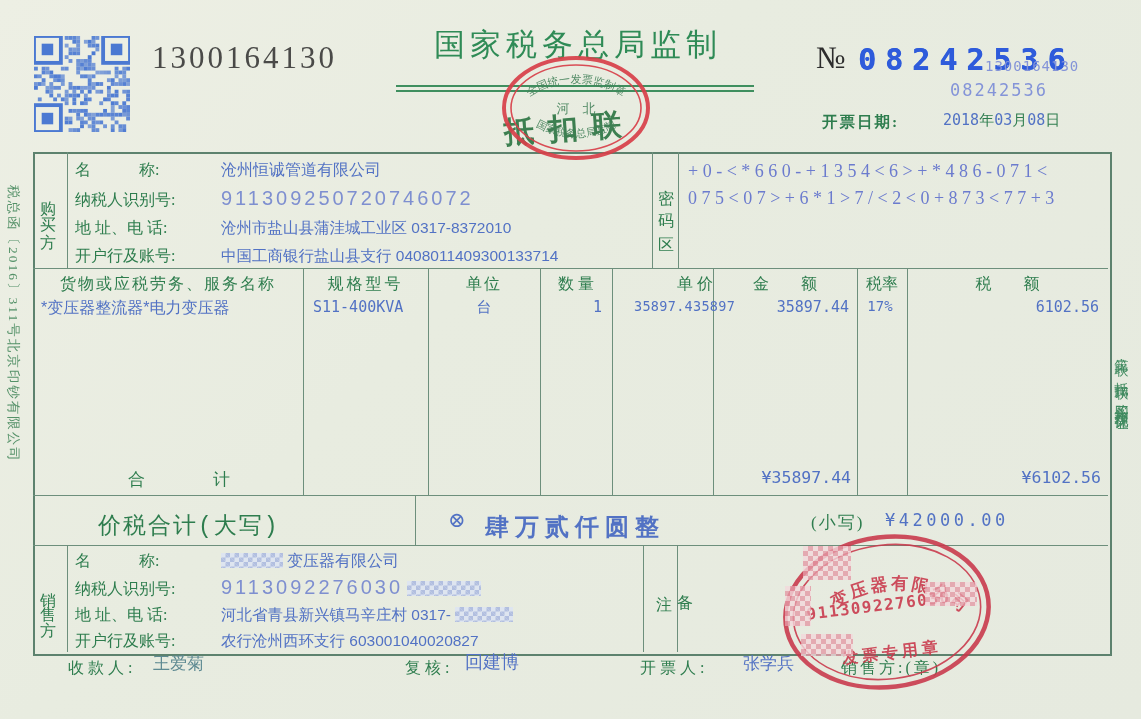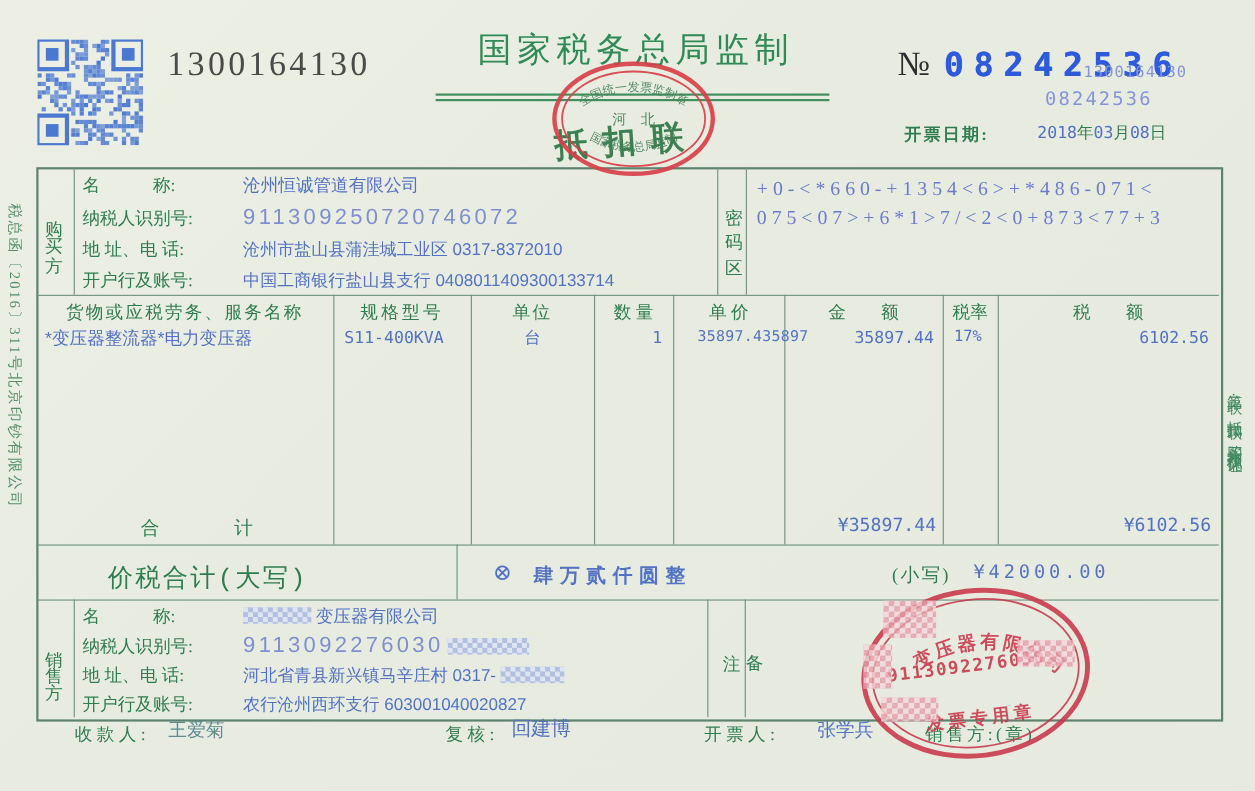--- a/index.html
+++ b/index.html
@@ -337,21 +337,21 @@
 <div class="abs" style="left:688px;top:158px;width:418px;">
   <div class="pw">+0-&lt;*660-+1354&lt;6&gt;+*486-071&lt;</div>
   <div class="pw">075&lt;07&gt;+6*1&gt;7/&lt;2&lt;0+873&lt;77+3</div>
 </div>
 
 <div class="abs" style="left:33px;top:270px;width:1075px;height:26px;">
   <div class="hdr-cell" style="left:0;width:270px;letter-spacing:2px;">货物或应税劳务、服务名称</div>
   <div class="hdr-cell" style="left:270px;width:125px;letter-spacing:3px;">规格型号</div>
   <div class="hdr-cell" style="left:395px;width:112px;letter-spacing:2px;">单位</div>
   <div class="hdr-cell" style="left:507px;width:72px;">数 量</div>
-  <div class="hdr-cell" style="left:579px;width:101px;">单 价</div>
+  <div class="hdr-cell" style="left:579px;width:101px;text-align:right;">单 价</div>
   <div class="hdr-cell" style="left:680px;width:144px;">金　　额</div>
   <div class="hdr-cell" style="left:824px;width:50px;">税率</div>
   <div class="hdr-cell" style="left:874px;width:201px;">税　　额</div>
 </div>
 
 <div class="abs" style="left:33px;top:266px;width:1075px;height:60px;">
   <div class="item-cell sans" style="left:8px;width:262px;font-size:16px;">*变压器整流器*电力变压器</div>
   <div class="item-cell mono" style="left:280px;width:115px;font-size:15px;">S11-400KVA</div>
   <div class="item-cell" style="left:395px;width:112px;text-align:center;font-size:15px;">台</div>
   <div class="item-cell mono" style="left:507px;width:62px;text-align:right;font-size:15px;">1</div>
@@ -363,21 +363,21 @@
 
 <div class="abs" style="left:33px;top:468px;width:1075px;height:26px;">
   <div class="abs green" style="left:95px;width:180px;font-size:17px;">合　　　　计</div>
   <div class="abs mono blue" style="left:680px;width:138px;text-align:right;font-size:16.5px;">¥35897.44</div>
   <div class="abs mono blue" style="left:874px;width:194px;text-align:right;font-size:16.5px;">¥6102.56</div>
 </div>
 
 <div class="abs" style="left:33px;top:508px;width:1075px;height:30px;">
   <div class="abs green" style="left:65px;top:2px;font-size:23px;letter-spacing:2px;font-family:Liberation Mono, monospace;">价税合计(大写)</div>
   <div class="abs blue" style="left:415px;top:0px;font-size:21px;">⊗</div>
-  <div class="abs blue" style="left:452px;top:3px;font-size:18px;letter-spacing:6px;font-weight:bold;font-family:'Liberation Sans',sans-serif;">肆万贰仟圆整</div>
+  <div class="abs blue" style="left:452px;top:3px;font-size:24px;letter-spacing:6px;font-weight:bold;font-family:'Liberation Sans',sans-serif;">肆万贰仟圆整</div>
   <div class="abs green" style="left:778px;top:3px;font-size:17px;letter-spacing:2px;">(小写)</div>
   <div class="abs mono blue" style="left:852px;top:2px;font-size:17px;letter-spacing:3.5px;">¥42000.00</div>
 </div>
 
 <div class="abs side-label" style="left:37px;top:556px;height:90px;letter-spacing:14px;">销售方</div>
 
 <div class="abs" style="left:75px;top:548px;width:565px;line-height:26px;">
   <div class="frow">
     <span class="flabel">名　　　称:</span>
     <span class="mosaic" style="width:62px;"></span>

